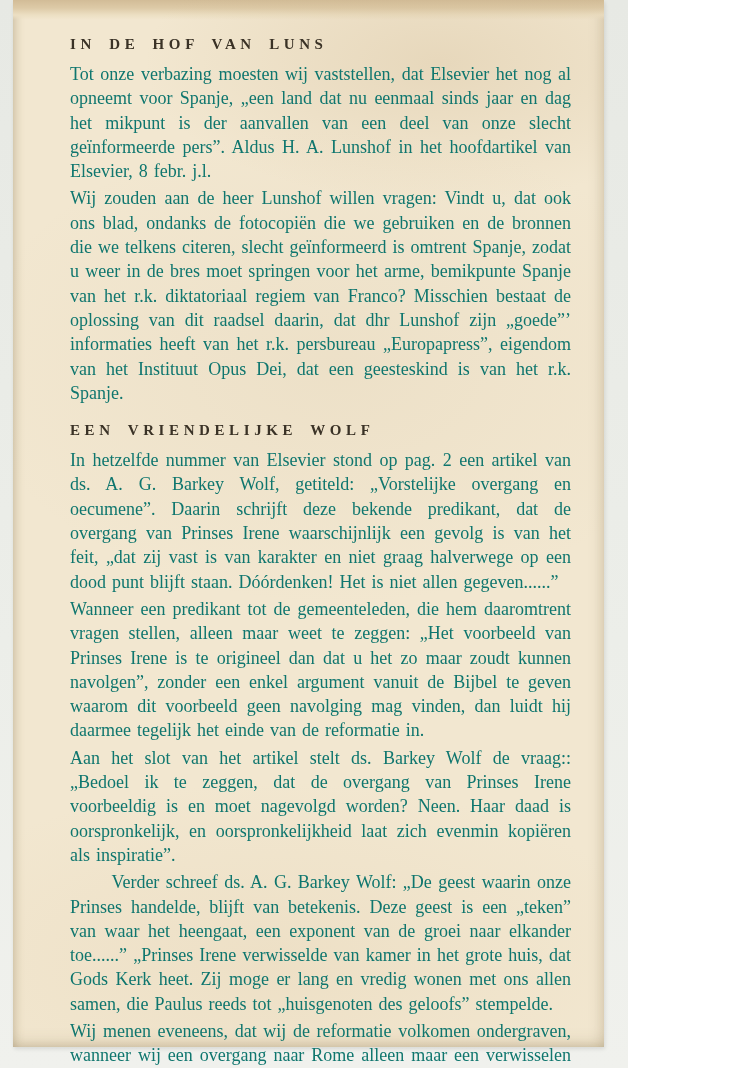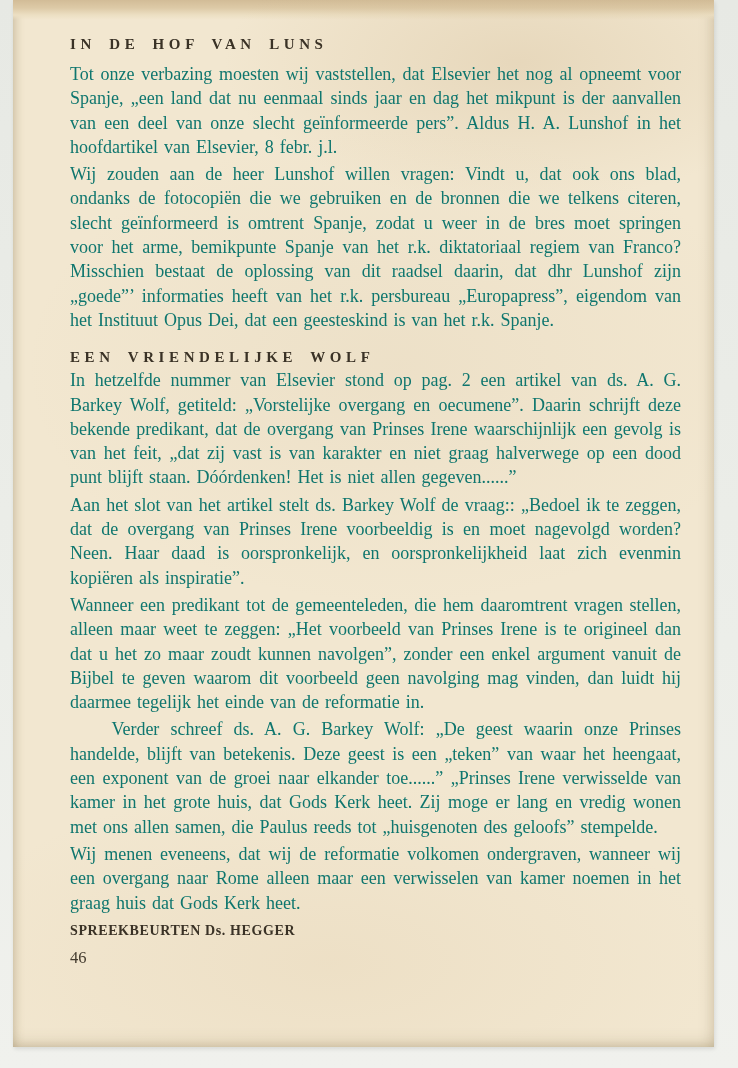--- a/index.html
+++ b/index.html
@@ -7,21 +7,21 @@
   html, body {
     width: 738px;
     height: 1068px;
     overflow: hidden;
     font-family: "Liberation Serif", "DejaVu Serif", serif;
   }
 
   
   .scan {
     position: relative;
-    width: 738px;
+    width: 628px;
     height: 1068px;
     background: linear-gradient(180deg, #e7e9e4 0%, #eceee9 60%, #f0f1ed 100%);
   }
 
   
   .page {
     position: absolute;
     left: 13px;
     top: 0;
     right: 24px;
@@ -67,21 +67,21 @@
   }
 
   .heading.spaced {
     letter-spacing: 4.6px;
     word-spacing: 5px;
     margin-bottom: 9px;
   }
 
   .heading.second {
     margin-top: 17px;
-    margin-bottom: 2px;
+    margin-bottom: 9px;
   }
 
   .heading.compact {
     font-size: 14px;
     letter-spacing: 0.6px;
     margin-top: 8px;
     margin-bottom: 7px;
     font-family: "Liberation Serif", "DejaVu Serif", serif;
   }
 
@@ -114,22 +114,22 @@
     <div class="paper-texture"></div>
 
     <div class="content">
 
       <h2 class="heading spaced">IN DE HOF VAN LUNS</h2>
       <p class="body-text">Tot onze verbazing moesten wij vaststellen, dat Elsevier het nog al opneemt voor Spanje, „een land dat nu eenmaal sinds jaar en dag het mikpunt is der aanvallen van een deel van onze slecht geïnformeerde pers”. Aldus H. A. Lunshof in het hoofdartikel van Elsevier, 8 febr. j.l.</p>
       <p class="body-text">Wij zouden aan de heer Lunshof willen vragen: Vindt u, dat ook ons blad, ondanks de fotocopiën die we gebruiken en de bronnen die we telkens citeren, slecht geïnformeerd is omtrent Spanje, zodat u weer in de bres moet springen voor het arme, bemikpunte Spanje van het r.k. diktatoriaal regiem van Franco? Misschien bestaat de oplossing van dit raadsel daarin, dat dhr Lunshof zijn „goede”’ informaties heeft van het r.k. persbureau „Europapress”, eigendom van het Instituut Opus Dei, dat een geesteskind is van het r.k. Spanje.</p>
 
       <h2 class="heading spaced second">EEN VRIENDELIJKE WOLF</h2>
       <p class="body-text">In hetzelfde nummer van Elsevier stond op pag. 2 een artikel van ds. A. G. Barkey Wolf, getiteld: „Vorstelijke overgang en oecumene”. Daarin schrijft deze bekende predikant, dat de overgang van Prinses Irene waarschijnlijk een gevolg is van het feit, „dat zij vast is van karakter en niet graag halverwege op een dood punt blijft staan. Dóórdenken! Het is niet allen gegeven......”</p>
+      <p class="body-text">Wanneer een predikant tot de gemeenteleden, die hem daaromtrent vragen stellen, alleen maar weet te zeggen: „Het voorbeeld van Prinses Irene is te origineel dan dat u het zo maar zoudt kunnen navolgen”, zonder een enkel argument vanuit de Bijbel te geven waarom dit voorbeeld geen navolging mag vinden, dan luidt hij daarmee tegelijk het einde van de reformatie in.</p>
       <p class="body-text">Aan het slot van het artikel stelt ds. Barkey Wolf de vraag:: „Bedoel ik te zeggen, dat de overgang van Prinses Irene voorbeeldig is en moet nagevolgd worden? Neen. Haar daad is oorspronkelijk, en oorspronkelijkheid laat zich evenmin kopiëren als inspiratie”.</p>
-      <p class="body-text">Wanneer een predikant tot de gemeenteleden, die hem daaromtrent vragen stellen, alleen maar weet te zeggen: „Het voorbeeld van Prinses Irene is te origineel dan dat u het zo maar zoudt kunnen navolgen”, zonder een enkel argument vanuit de Bijbel te geven waarom dit voorbeeld geen navolging mag vinden, dan luidt hij daarmee tegelijk het einde van de reformatie in.</p>
       <p class="body-text indent-first">Verder schreef ds. A. G. Barkey Wolf: „De geest waarin onze Prinses handelde, blijft van betekenis. Deze geest is een „teken” van waar het heengaat, een exponent van de groei naar elkander toe......” „Prinses Irene verwisselde van kamer in het grote huis, dat Gods Kerk heet. Zij moge er lang en vredig wonen met ons allen samen, die Paulus reeds tot „huisgenoten des geloofs” stempelde.</p>
       <p class="body-text">Wij menen eveneens, dat wij de reformatie volkomen ondergraven, wanneer wij een overgang naar Rome alleen maar een verwisselen van kamer noemen in het graag huis dat Gods Kerk heet.</p>
 
       <h3 class="heading compact">SPREEKBEURTEN Ds. HEGGER</h3>
 
       <div class="page-number">46</div>
     </div>
   </div>
 </div>
 

